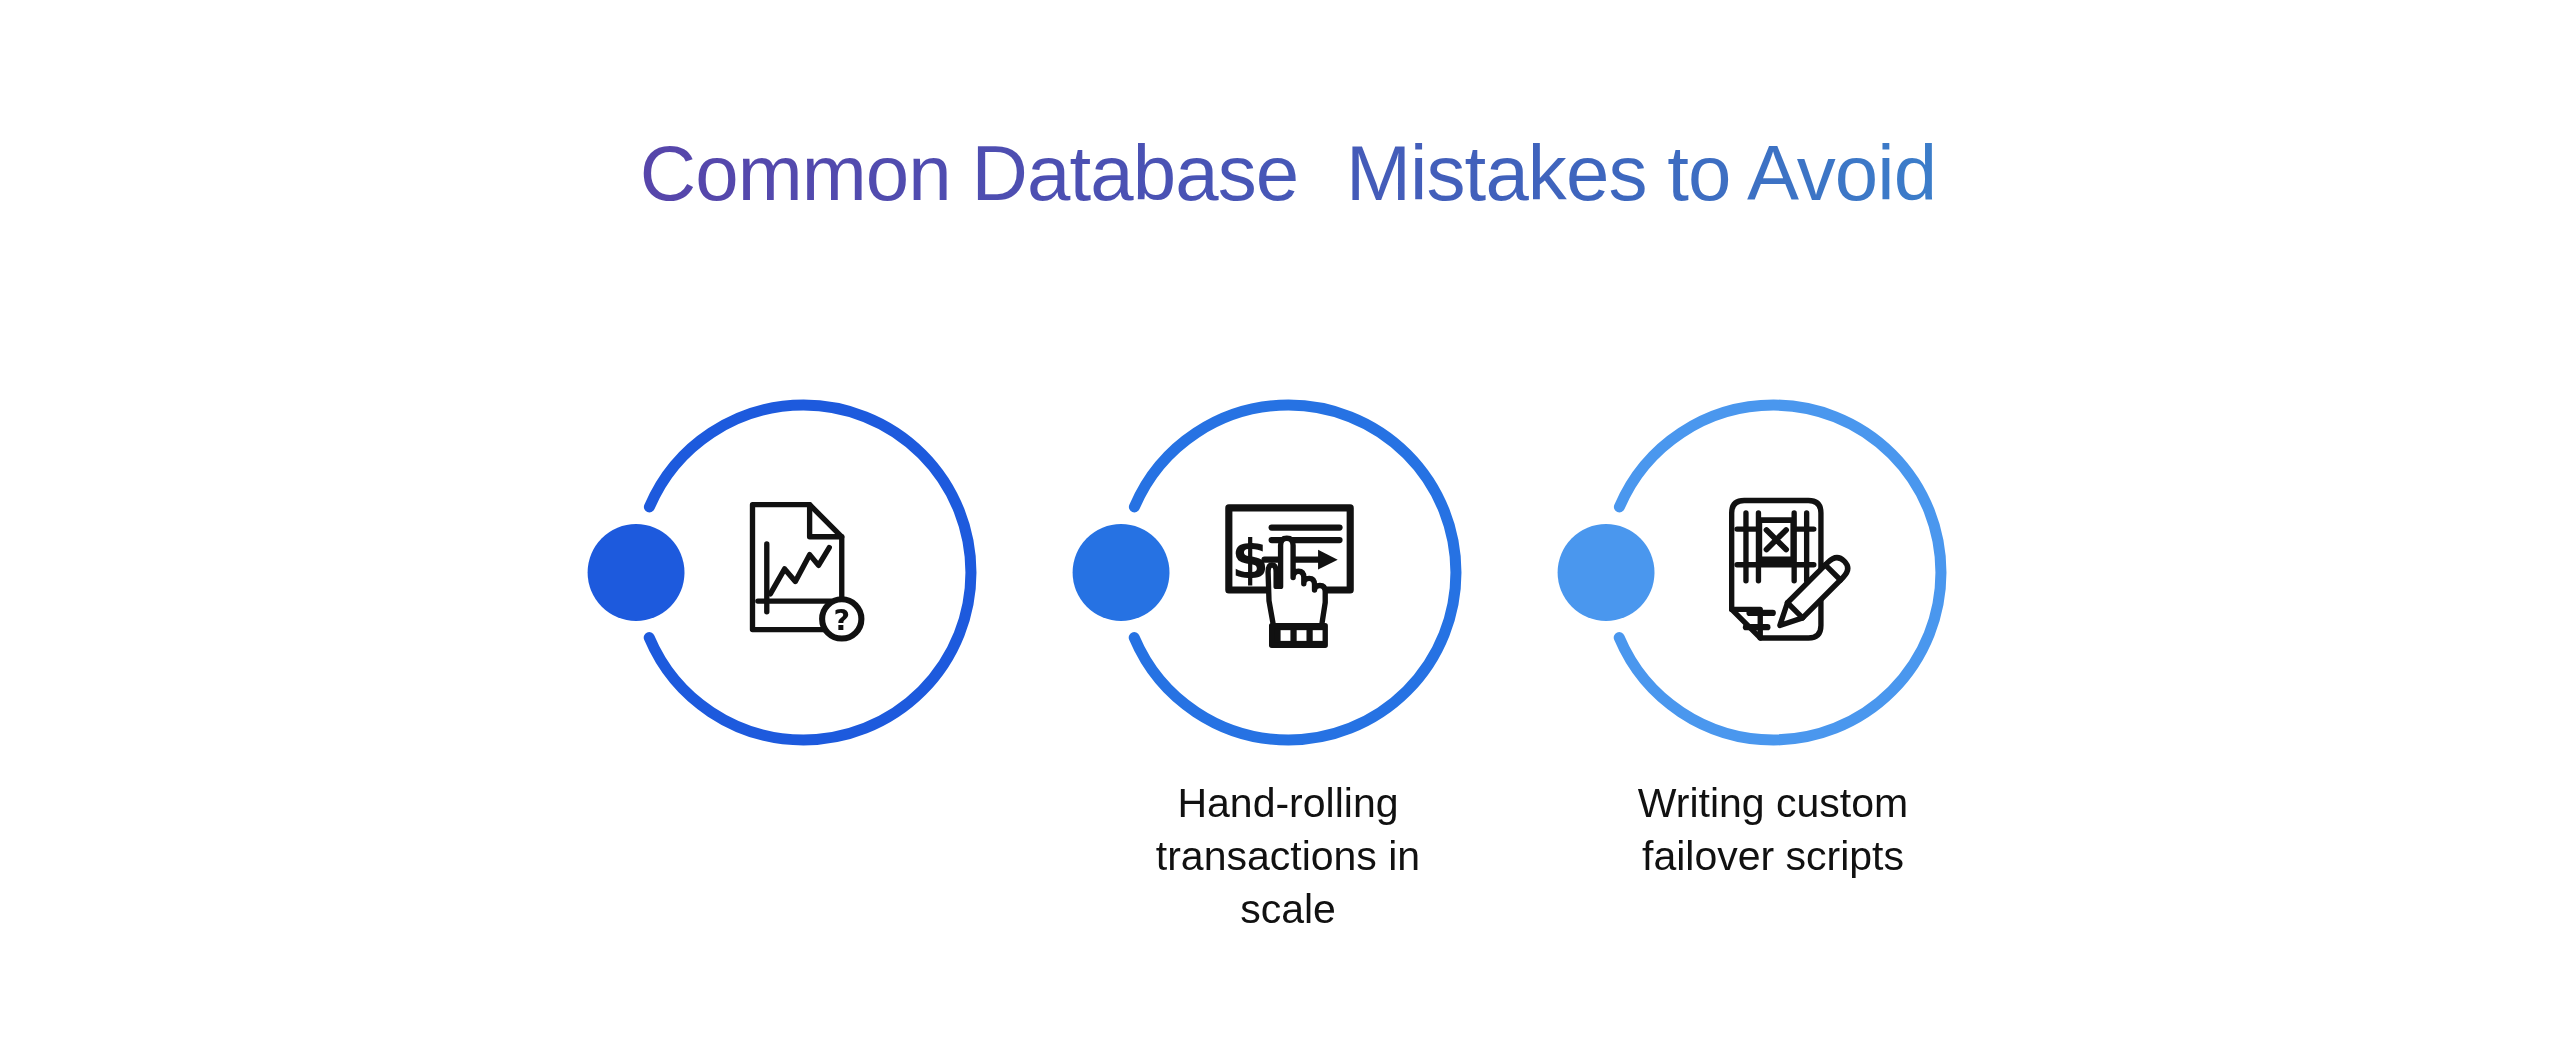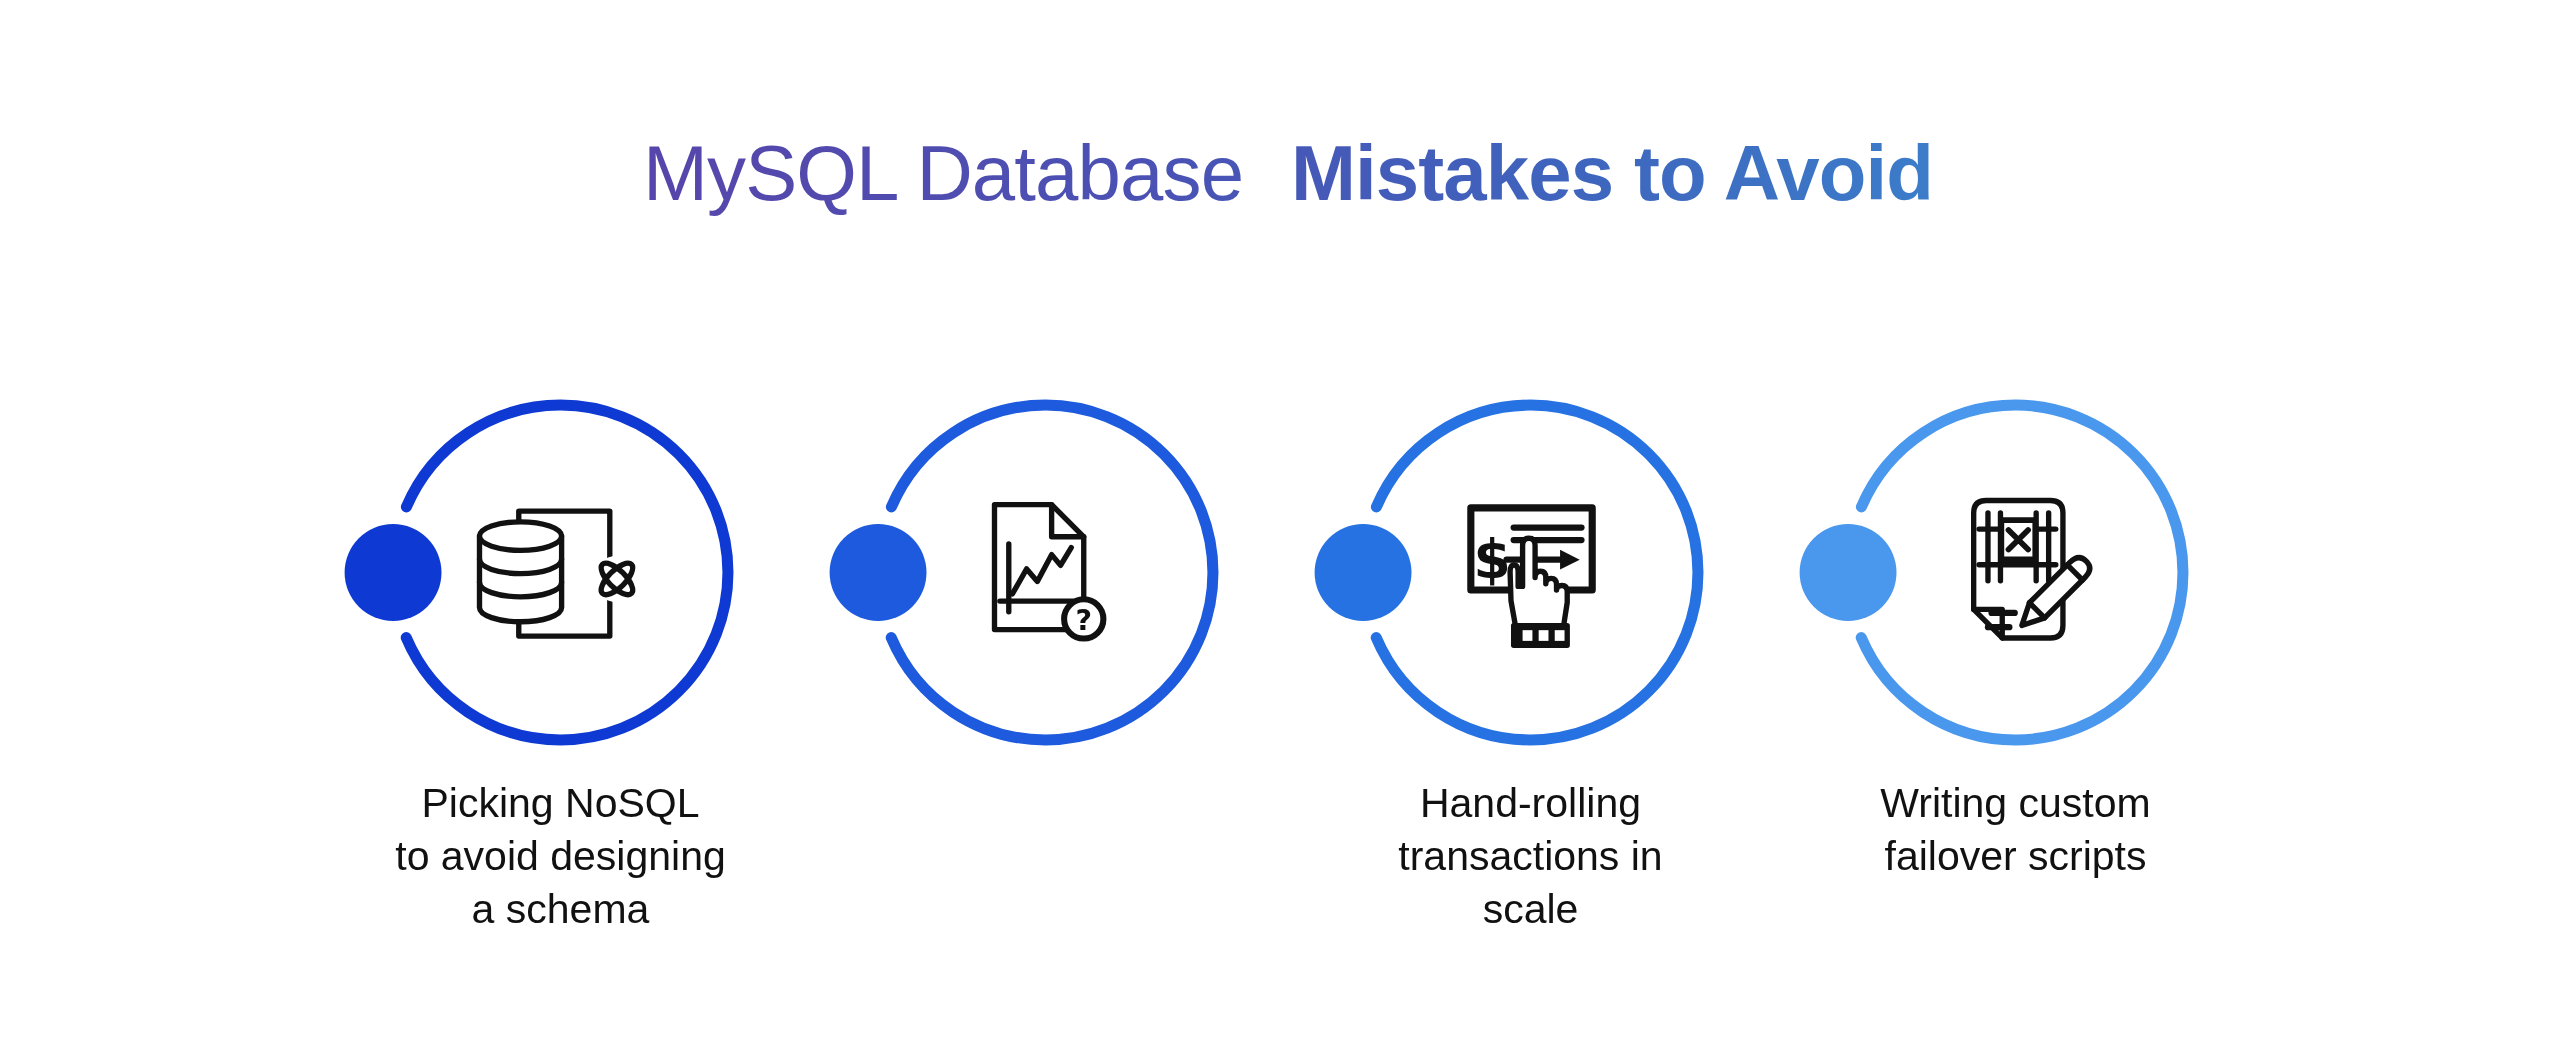--- a/index.html
+++ b/index.html
@@ -19,21 +19,21 @@
     line-height:94px;
     letter-spacing:-0.9px;
     margin:0;
     background-image:linear-gradient(90deg,#5B41A7 18%,#4A52B4 45%,#3E66BE 62%,#3B82CC 78%);
     -webkit-background-clip:text;
     background-clip:text;
     color:transparent;
     white-space:nowrap;
   }
   .title .t-regular{font-weight:400;}
-  .title .t-bold{font-weight:700;margin-left:27px;}
+  .title .t-bold{font-weight:400;margin-left:27px;}
   .row{
     position:absolute;
     top:394px;left:0;
     width:100%;
     display:flex;
     justify-content:center;
   }
   .item{
     width:485px;
     display:flex;
@@ -48,43 +48,24 @@
     color:#111111;
     text-align:center;
     white-space:pre-line;
   }
 </style>
 </head>
 <body>
 
 <div class="canvas">
 
-  <h1 class="title" style="background-image: linear-gradient(90deg, rgb(91, 65, 167) 18%, rgb(74, 82, 180) 45%, rgb(62, 102, 190) 62%, rgb(59, 130, 204) 78%);"><span class="t-regular">MySQL Database</span><span class="t-regular">&nbsp;</span><span class="t-bold">Mistakes to Avoid</span></h1>
+  <h1 class="title" style="background-image: linear-gradient(90deg, rgb(91, 65, 167) 18%, rgb(74, 82, 180) 45%, rgb(62, 102, 190) 62%, rgb(59, 130, 204) 78%);"><span class="t-regular">Common Database</span><span class="t-regular">&nbsp;</span><span class="t-bold">Mistakes to Avoid</span></h1>
 
   <div class="row">
 
-    <div class="item">
-      <svg class="unit" width="459" height="357" viewBox="0 0 540 420">
-        <circle cx="270" cy="210" r="197" fill="none" stroke="#0E3AD3" stroke-width="13" stroke-linecap="round" stroke-dasharray="539.9 158"></circle>
-        <circle cx="73" cy="210" r="57" fill="#0E3AD3"></circle>
-        <g transform="translate(160,100) scale(2.1)" fill="none" stroke="#111" stroke-width="3" stroke-linecap="round" stroke-linejoin="round">
-          <rect x="29" y="18" width="51" height="70"></rect>
-          <path d="M7,32 V72 A23,8 0 0 0 53,72 V32" fill="#fff"></path>
-          <ellipse cx="30" cy="32" rx="23" ry="8" fill="#fff"></ellipse>
-          <path d="M7,45 A23,8 0 0 0 53,45"></path>
-          <path d="M7,58 A23,8 0 0 0 53,58"></path>
-          <circle cx="84" cy="56" r="13" fill="#fff" stroke="none"></circle>
-          <ellipse cx="84" cy="56" rx="11.5" ry="4.8" transform="rotate(45 84 56)"></ellipse>
-          <ellipse cx="84" cy="56" rx="11.5" ry="4.8" transform="rotate(-45 84 56)"></ellipse>
-        </g>
-      </svg>
-      <div class="label">Picking NoSQL
-to avoid designing
-a schema</div>
-    </div>
 
     <div class="item">
       <svg class="unit" width="459" height="357" viewBox="0 0 540 420">
         <circle cx="270" cy="210" r="197" fill="none" stroke="#1D5ADD" stroke-width="13" stroke-linecap="round" stroke-dasharray="539.9 158"></circle>
         <circle cx="73" cy="210" r="57" fill="#1D5ADD"></circle>
         <g transform="translate(168,105) scale(2.1)" fill="none" stroke="#111" stroke-width="3" stroke-linecap="round" stroke-linejoin="round">
           <path d="M20,12 H52 L70,30 V82 H20 Z" fill="#fff"></path>
           <path d="M52,12 V30 H70"></path>
           <path d="M28,34 V72"></path>
           <path d="M23,66 H64"></path>

